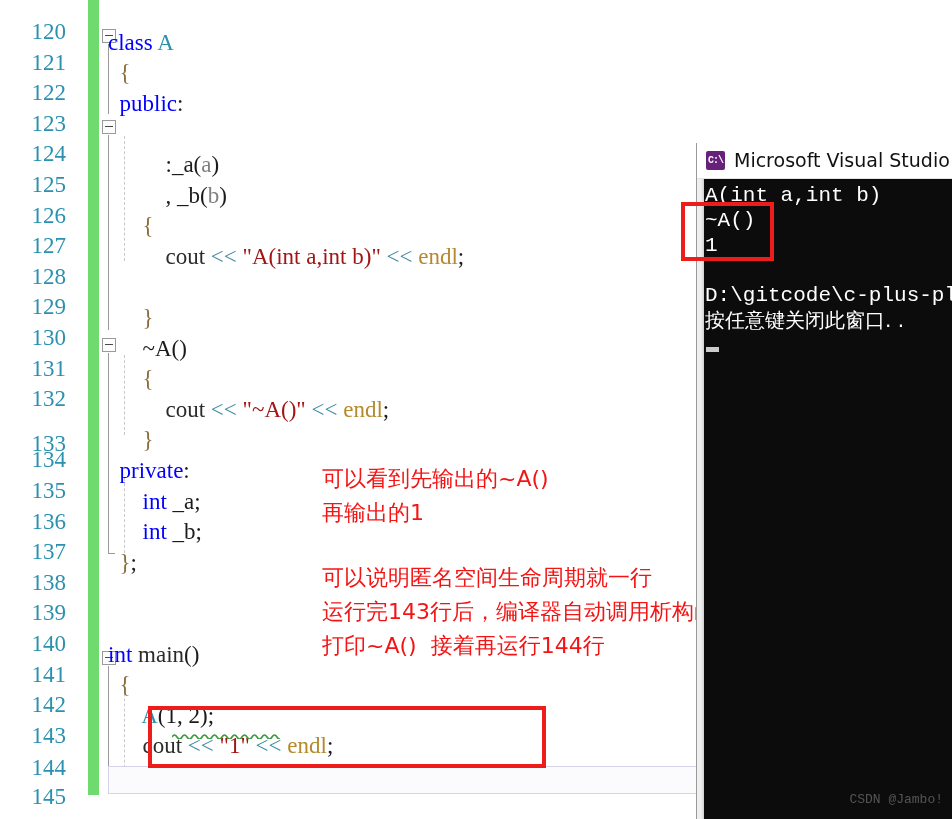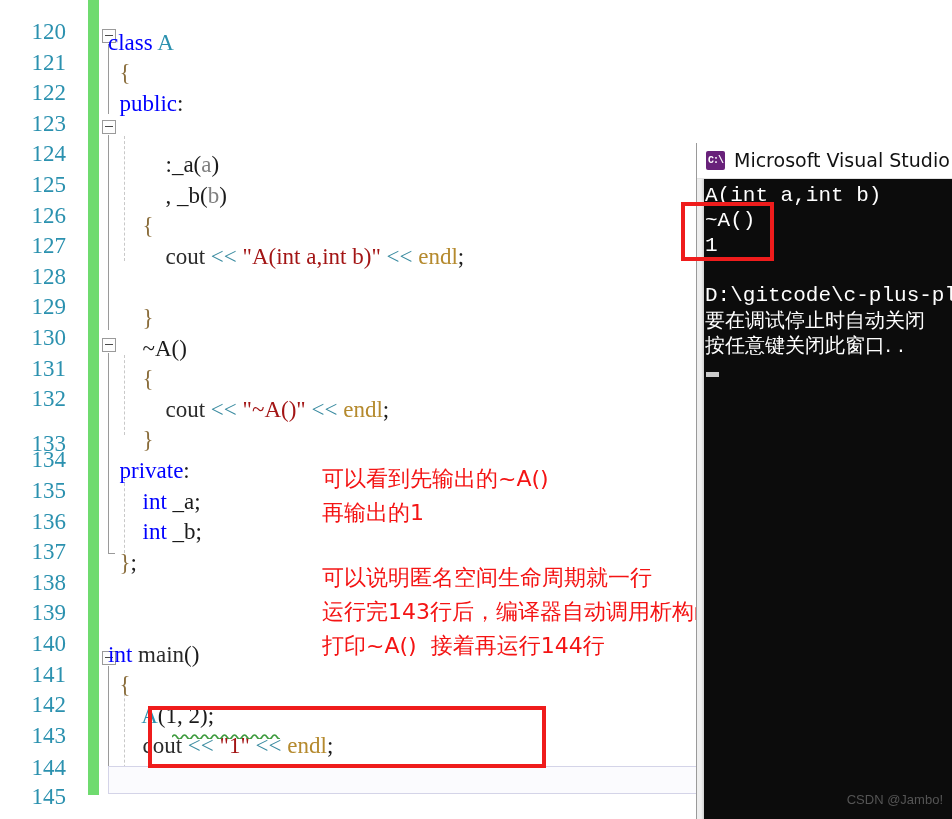--- a/index.html
+++ b/index.html
@@ -221,21 +221,21 @@
   .con-cursor {
     width: 13px; height: 5px;
     background: #cccccc;
     margin-top: 14px;
     margin-left: 1px;
   }
   .watermark {
     position: absolute;
     right: 9px; bottom: 12px;
     color: #555555;
-    font-family: Liberation Sans, sans-serif;
+    font-family: Liberation Mono, monospace;
     font-size: 13px;
     white-space: nowrap;
   }
 </style>
 </head>
 <body>
 
 <div id="editor">
 
   <div class="changebar" style="top:0px;height:795px;"></div>
@@ -338,20 +338,19 @@
     <div class="con-icon">C:\</div>
     <div class="con-title-text">Microsoft Visual Studio 调</div>
   </div>
   <div class="con-scroll"></div>
   <div class="con-body" id="conbody">
       <div class="con-line">A(int a,int b)</div>
       <div class="con-line">~A()</div>
       <div class="con-line">1</div>
       <div class="con-blank"></div>
       <div class="con-line">D:\gitcode\c-plus-plu</div>
-      <div class="con-line cn">要在调试停止时自动关闭</div>
       <div class="con-line cn">按任意键关闭此窗口. .</div>
       <div class="con-cursor"></div>
     </div>
   <div class="watermark">CSDN @Jambo!</div>
 </div>
 
 <div class="redbox" style="left:681px; top:202px; width:93px; height:59px;"></div>
 
 </body></html>

